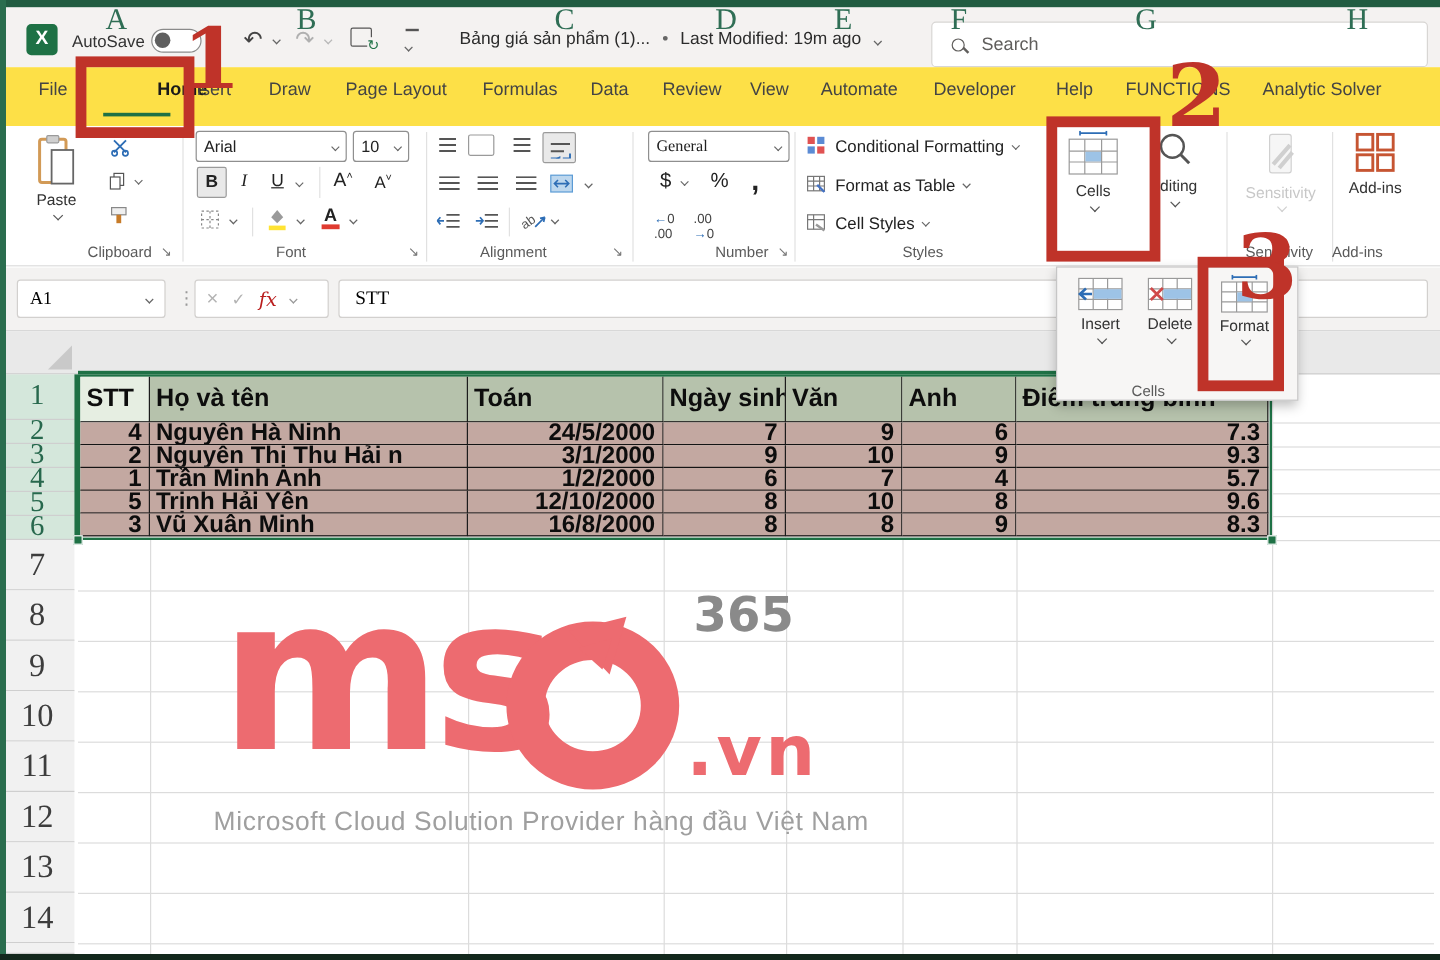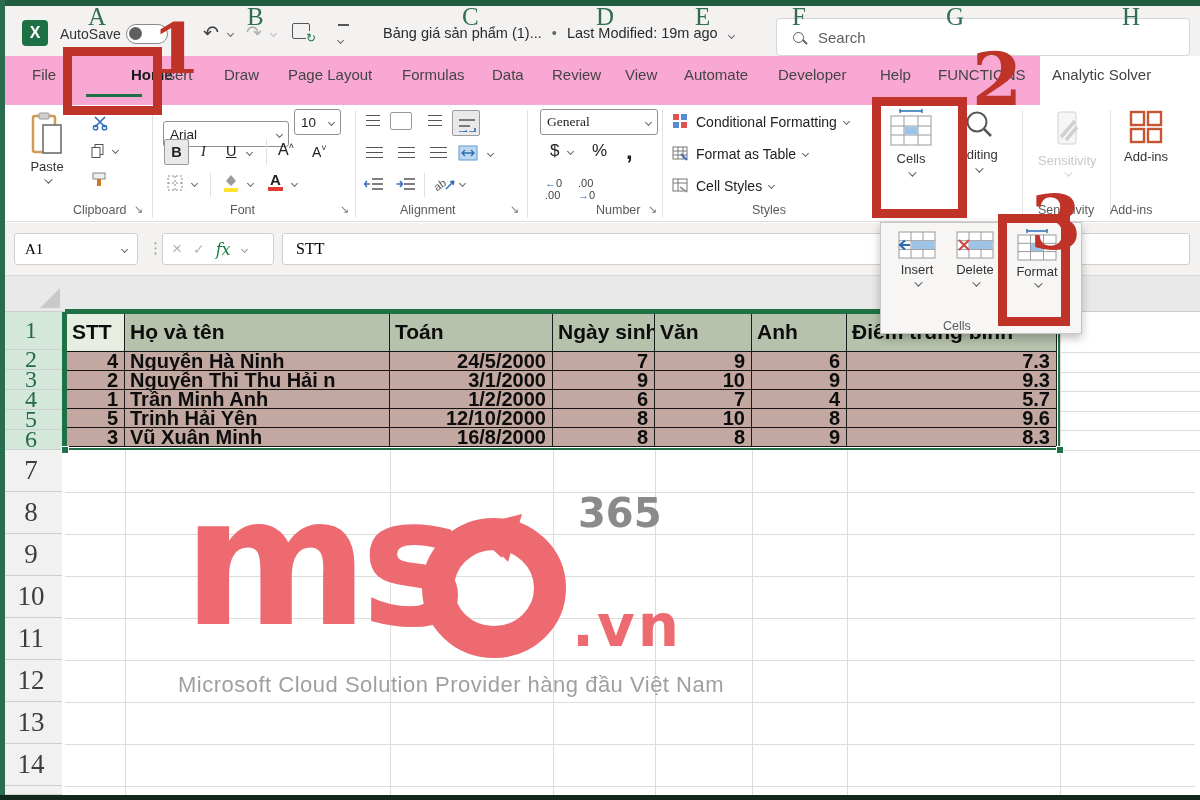--- a/index.html
+++ b/index.html
@@ -25,21 +25,21 @@
   .ribopts { left:338px; top:18px; width:12px; }
   .ribopts .bar { width:11px; height:1.6px; background:#555; margin-bottom:3px; }
   .doc-title { left:383px; top:19px; font-size:14.5px; color:#2b2b2b; }
   .doc-title .sep { color:#666; margin:0 6px; }
   .search { left:776px; top:12px; width:414px; height:38px; background:#fff; border:1px solid #d8d6d4; border-radius:4px; display:flex; align-items:center; padding-left:16px; }
   .mag { width:11px; height:11px; border:1.8px solid #605e5c; border-radius:50%; position:relative; margin-right:14px; }
   .mag::after { content:""; position:absolute; width:6px; height:1.8px; background:#605e5c; transform:rotate(45deg); right:-5px; bottom:-1px; }
   .search-txt { font-size:15px; color:#605e5c; }
 
   
-  .tabs { left:0; top:56px; width:1040px; height:49px; background:#f9a8d4; }
+  .tabs { left:0; top:56px; width:1200px; height:49px; background:#fde047; }
   .tab { position:absolute; top:10px; font-size:15px; color:#444; white-space:nowrap; }
   .tab.active { color:#1a1a1a; font-weight:bold;margin-left:43px; }
   .home-underline { left:86px; top:94px; width:56px; height:3px; background:#1e7145; z-index:66; }
 
   
   .ribbon { left:0; top:105px; width:1200px; height:117px; background:#fff; border-bottom:1px solid #dcdcdc; }
   .grp-label { position:absolute; top:98px; font-size:12.5px; color:#5a5a5a; }
   .dlg { position:absolute; top:98px; font-size:11px; color:#777; }
   .vsep { position:absolute; top:5px; width:1px; height:108px; background:#e1e1e1; }
   .cv { display:inline-block; width:6px; height:6px; border-right:1.4px solid #555; border-bottom:1.4px solid #555; transform:rotate(45deg) translateY(-2px); }
@@ -59,21 +59,21 @@
   .fly-btn .lbl { font-size:13px; color:#333; margin-top:3px; }
   .fly-grp { position:absolute; left:62px; top:96px; font-size:12.5px; color:#5a5a5a; }
 
   
   .redbox { position:absolute; border:9px solid #bf3329; z-index:55; }
   .reddigit { position:absolute; font-family:"DejaVu Serif", serif; font-weight:bold; color:#bf3329; z-index:70; line-height:1; }
 
   
   .fbar { left:0; top:223px; width:1200px; height:53px; background:#f3f2f1; border-bottom:1px solid #d8d8d8; }
   .whitebox { position:absolute; background:#fff; border:1px solid #d2d0ce; border-radius:3px; display:flex; align-items:center; }
-  .fx-sym { font-family:"DejaVu Serif", serif; font-style:italic; font-size:16px; color:#15803d; }
+  .fx-sym { font-family:"DejaVu Serif", serif; font-style:italic; font-size:16px; color:#b91c1c; }
 
   
   .colstrip { left:0; top:276px; width:1200px; height:36px; background:#e9e9e9; border-bottom:1px solid #cfcfcf; }
   .col-letter { position:absolute; top:3px; font-family:"Liberation Serif", serif; font-size:25px; color:#2f6e55; }
   .corner-tri { left:40px; top:288px; width:0; height:0; border-left:20px solid transparent; border-bottom:20px solid #c9c9c9; }
   .sel-underline { left:65px; top:309px; width:995px; height:3px; background:#1e7145; z-index:5; }
   .rnum { position:absolute; left:0; width:62px; text-align:center; font-family:"Liberation Serif", serif; overflow:hidden; border-bottom:1px solid #cfcfcf; }
   .rnum.selrow { background:#d4e7db; color:#27684d; }
   .rnum.norm { background:#f1f1f1; color:#3d3d3d; font-size:27px; }
   .rowsel-edge { left:62px; top:312px; width:3px; height:138px; background:#1e7145; z-index:5; }
@@ -167,21 +167,21 @@
     </svg>
   <span class="abs cv-s" style="left:113px; top:43px;"></span>
   <svg class="abs" style="left:90px; top:66px;" width="18" height="18">
       <rect x="3" y="2" width="12" height="6" fill="#efefef" stroke="#888"></rect>
       <rect x="7" y="8" width="4" height="7" fill="#c77b28"></rect>
     </svg>
   <span class="grp-label" style="left:45px;margin-left:28px;">Clipboard</span>
   <span class="dlg" style="left:134px;">↘</span>
   <div class="vsep" style="left:152px;"></div>
 
-  <div class="combo" style="left:163px; top:16px; width:126px; height:26px;gap:48px;">
+  <div class="combo" style="left:163px; top:4px; width:126px; height:26px;gap:48px;">
     <span>Arial</span>
       <span class="cv-s"></span>
   </div>
   <div class="combo" style="left:294px; top:4px; width:47px; height:26px;">
     <span>10</span>
       <span class="cv-s"></span>
   </div>
   <span class="fmtbtn boxed" style="left:164px; top:34px; width:25px; height:26px; text-align:center; line-height:25px; font-weight:bold;">B</span>
   <span class="fmtbtn" style="left:201px; top:38px; font-style:italic; font-family:'Liberation Serif',serif;">I</span>
   <span class="fmtbtn" style="left:226px; top:38px; text-decoration:underline;">U</span>

